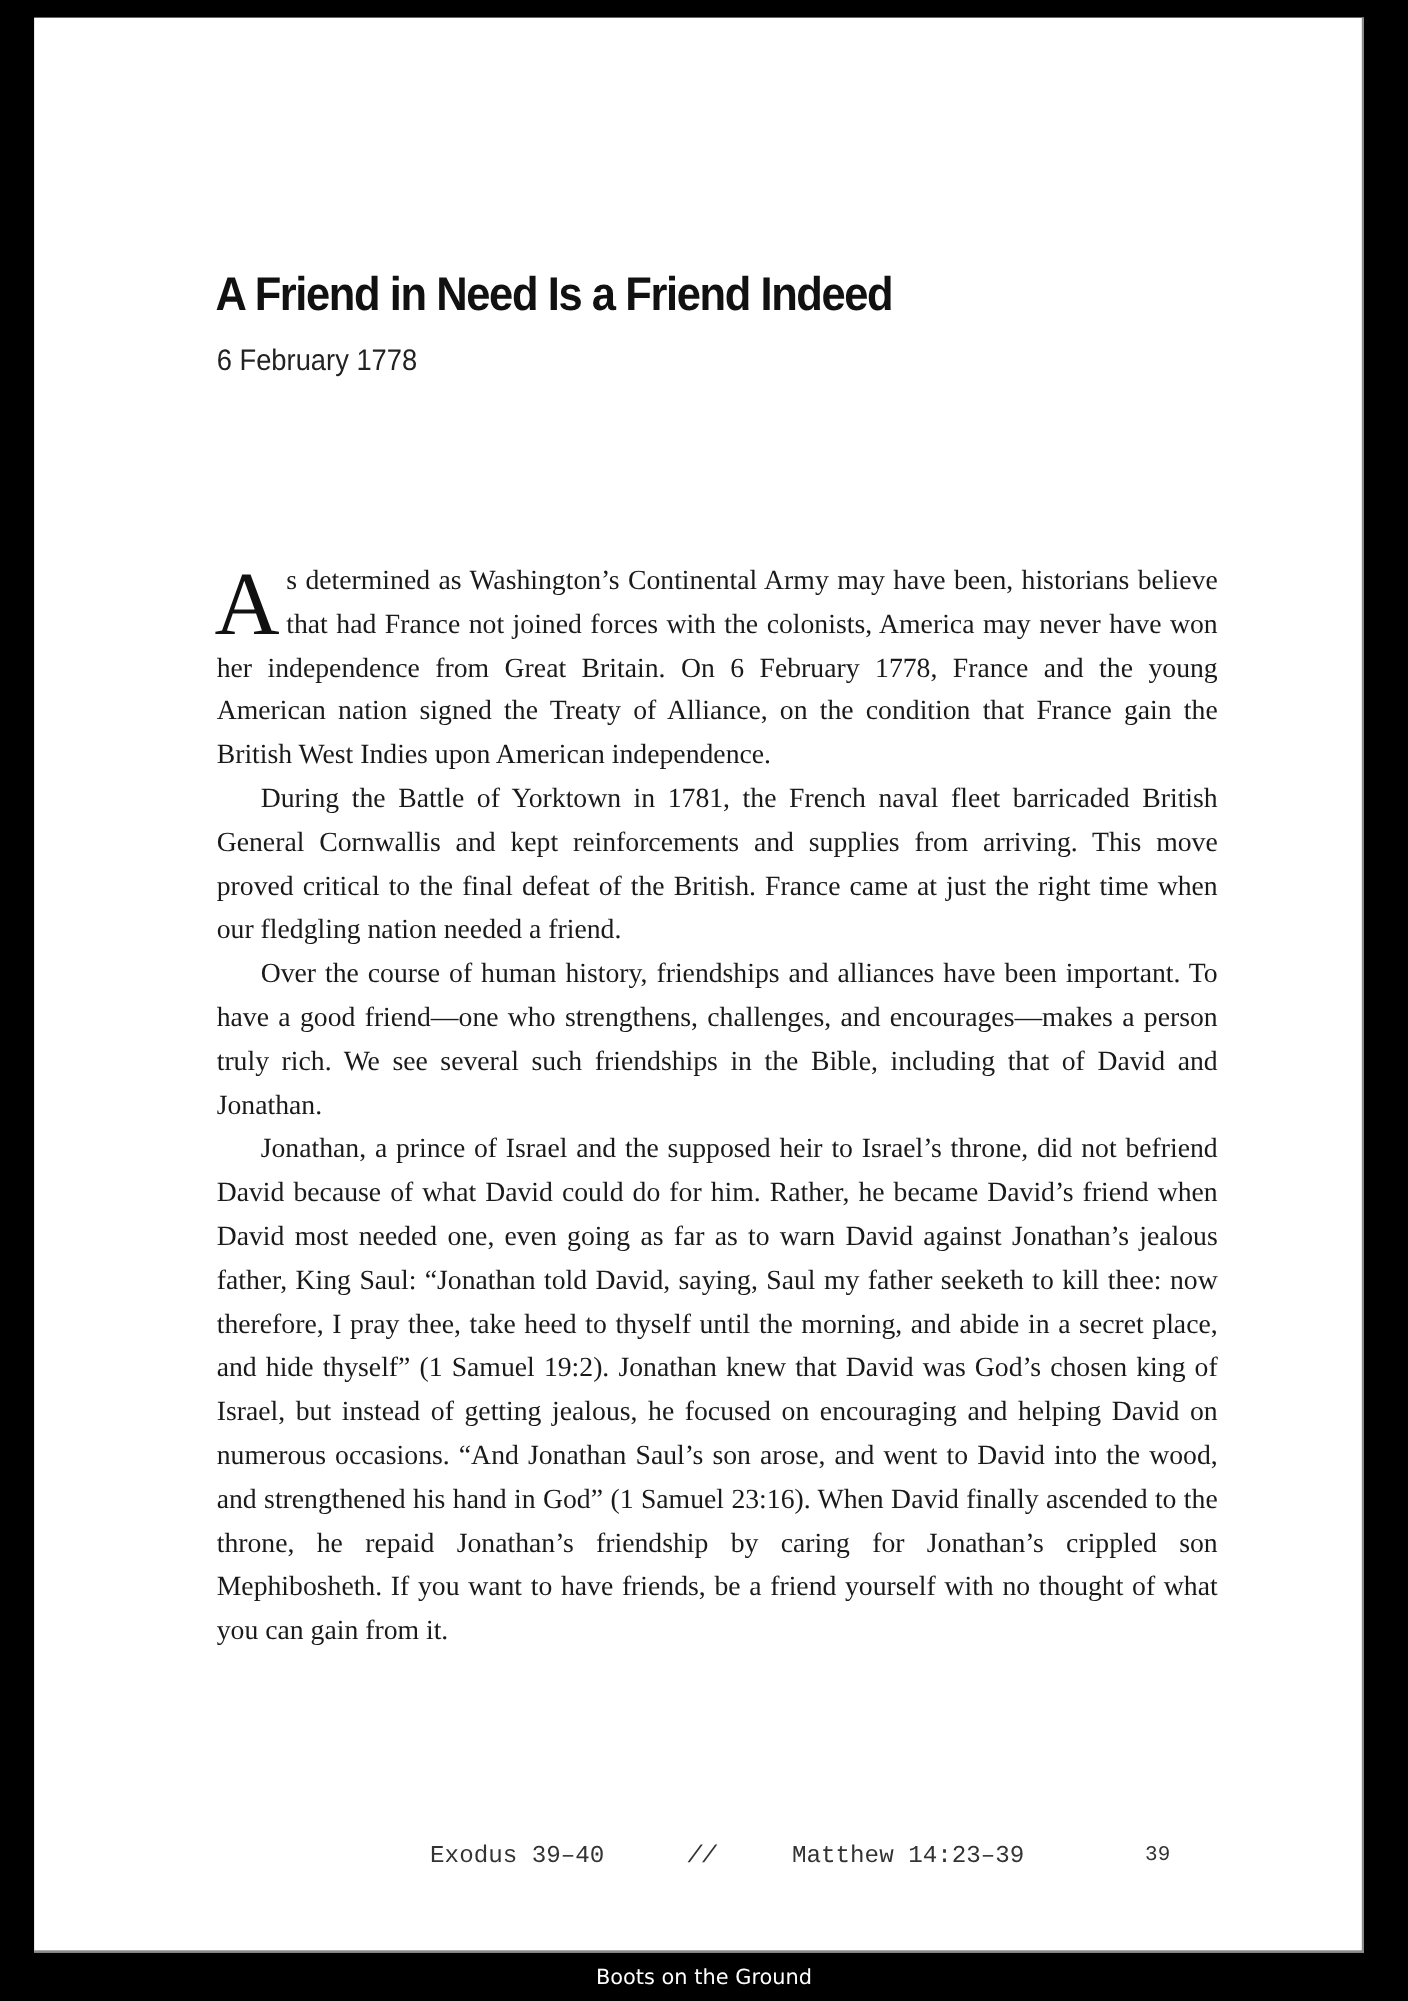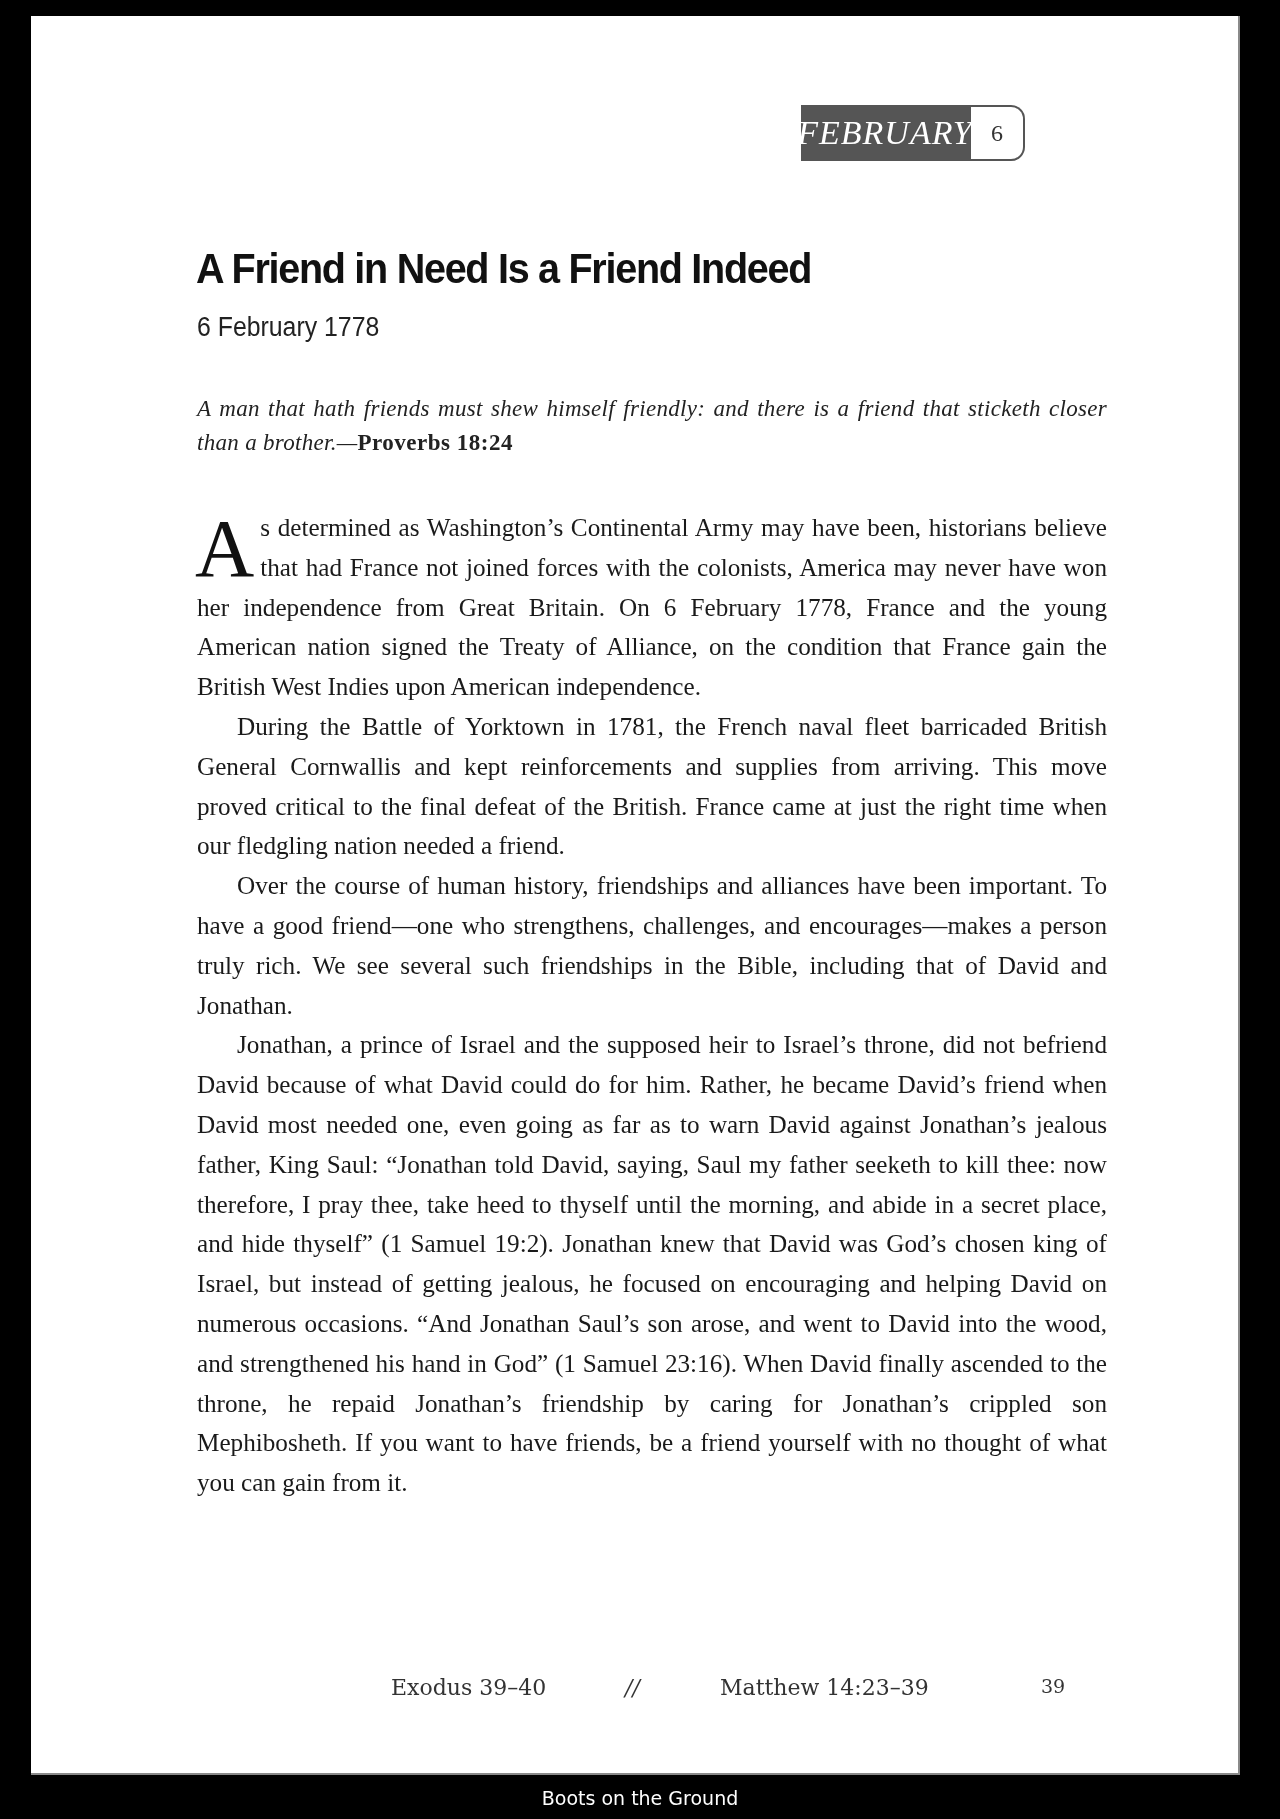--- a/index.html
+++ b/index.html
@@ -135,20 +135,21 @@
       top: 1659px;
       left: 0;
       width: 100%;
       font-family: "DejaVu Serif", serif;
       font-size: 22px;
       color: #333333;
     }
     .footer span {
       position: absolute;
       white-space: nowrap;
+      font-family: Liberation Mono, monospace;
     }
     .footer .reading-1 { left: 360px; }
     .footer .sep { left: 594px; font-style: italic; }
     .footer .reading-2 { left: 689px; }
     .footer .page-num { left: 1010px; font-size: 19px; }
     .caption {
       position: absolute;
       top: 1787px;
       left: 0;
       width: 1280px;
@@ -156,31 +157,24 @@
       font-family: "DejaVu Sans", sans-serif;
       font-size: 19px;
       color: #ffffff;
     }
   </style>
 </head>
 <body>
 
 <div class="page">
 
-  <div class="month-tab">
-    <div class="month-label">FEBRUARY</div>
-    <div class="day-box">6</div>
-  </div>
 
   <h1 class="title">A Friend in Need Is a Friend Indeed</h1>
   <div class="date-line">6 February 1778</div>
 
-  <div class="epigraph">
-    <span>A man that hath friends must shew himself friendly: and there is a friend that sticketh closer than a brother.—</span><span class="ref">Proverbs 18:24</span>
-  </div>
 
   <div class="body-text">
     <p class="first"><span class="drop-cap">A</span><span>s determined as Washington’s Continental Army may have been, historians believe that had France not joined forces with the colonists, America may never have won her independence from Great Britain. On 6 February 1778, France and the young American nation signed the Treaty of Alliance, on the condition that France gain the British West Indies upon American independence.</span></p>
     <p>During the Battle of Yorktown in 1781, the French naval fleet barricaded British General Cornwallis and kept reinforcements and supplies from arriving. This move proved critical to the final defeat of the British. France came at just the right time when our fledgling nation needed a friend.</p>
     <p>Over the course of human history, friendships and alliances have been important. To have a good friend—one who strengthens, challenges, and encourages—makes a person truly rich. We see several such friendships in the Bible, including that of David and Jonathan.</p>
     <p>Jonathan, a prince of Israel and the supposed heir to Israel’s throne, did not befriend David because of what David could do for him. Rather, he became David’s friend when David most needed one, even going as far as to warn David against Jonathan’s jealous father, King Saul: “Jonathan told David, saying, Saul my father seeketh to kill thee: now therefore, I pray thee, take heed to thyself until the morning, and abide in a secret place, and hide thyself” (1 Samuel 19:2). Jonathan knew that David was God’s chosen king of Israel, but instead of getting jealous, he focused on encouraging and helping David on numerous occasions. “And Jonathan Saul’s son arose, and went to David into the wood, and strengthened his hand in God” (1 Samuel 23:16). When David finally ascended to the throne, he repaid Jonathan’s friendship by caring for Jonathan’s crippled son Mephibosheth. If you want to have friends, be a friend yourself with no thought of what you can gain from it.</p>
   </div>
 
   <div class="footer">
     <span class="reading-1">Exodus 39–40</span>

